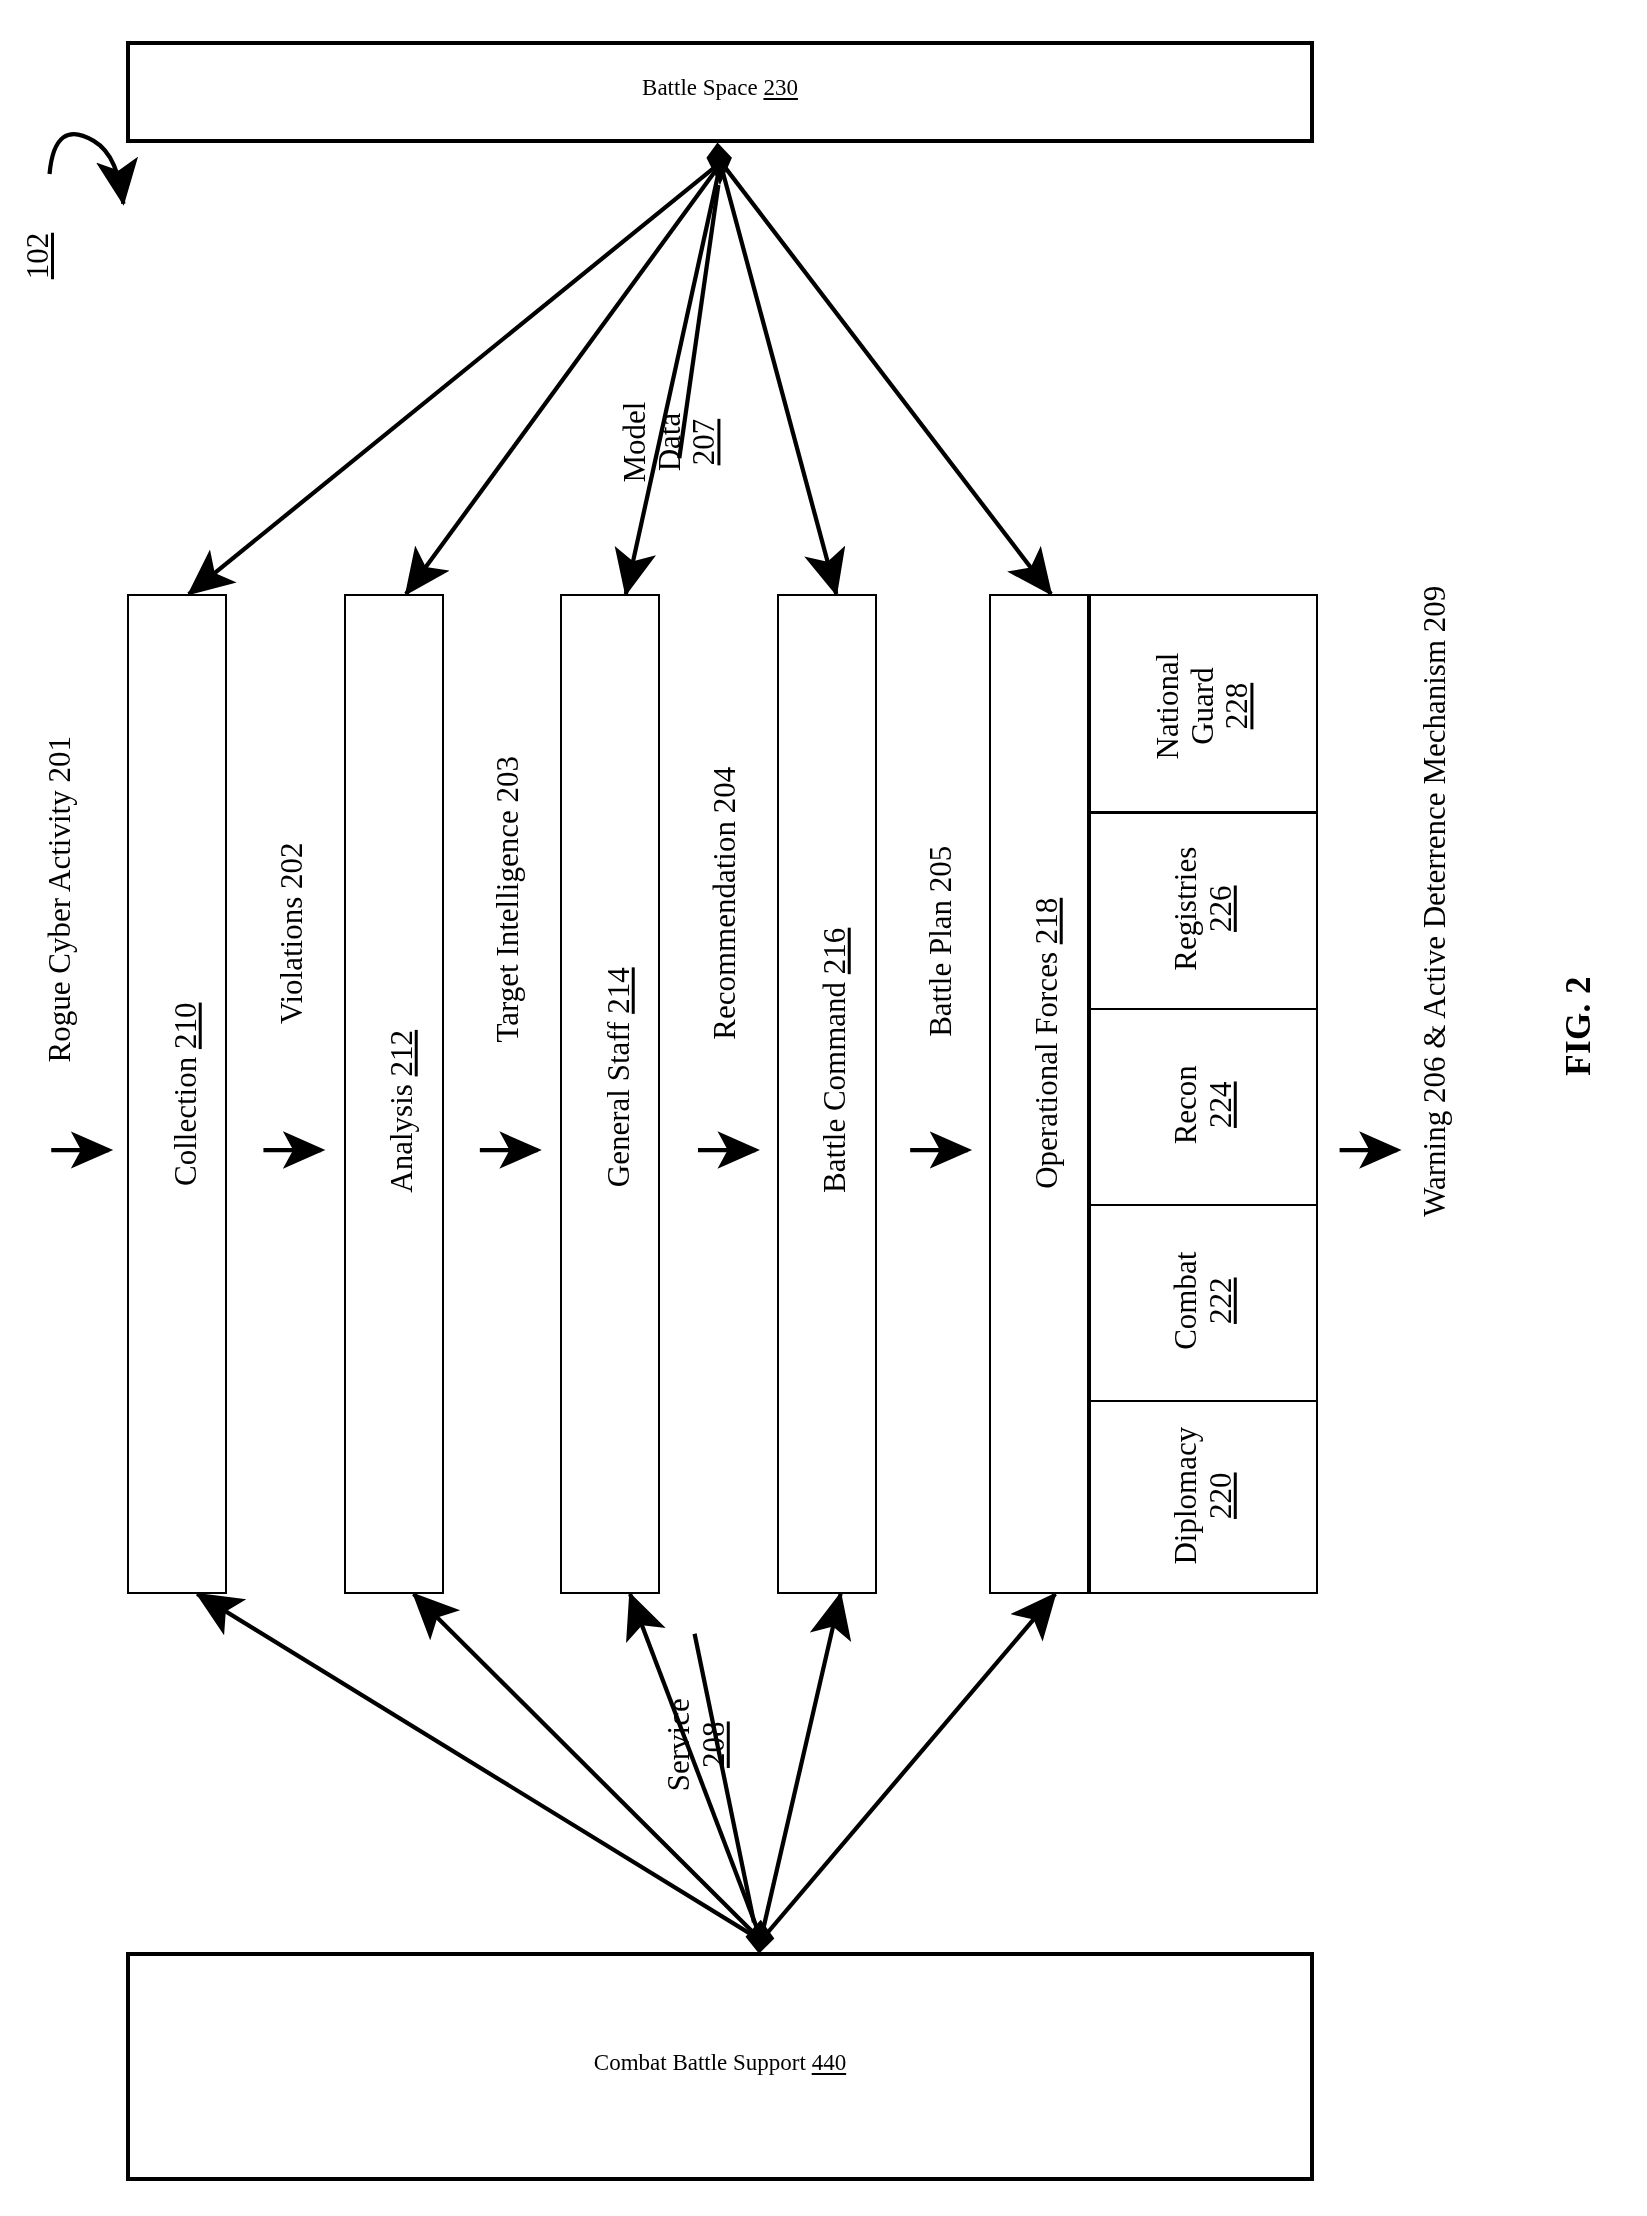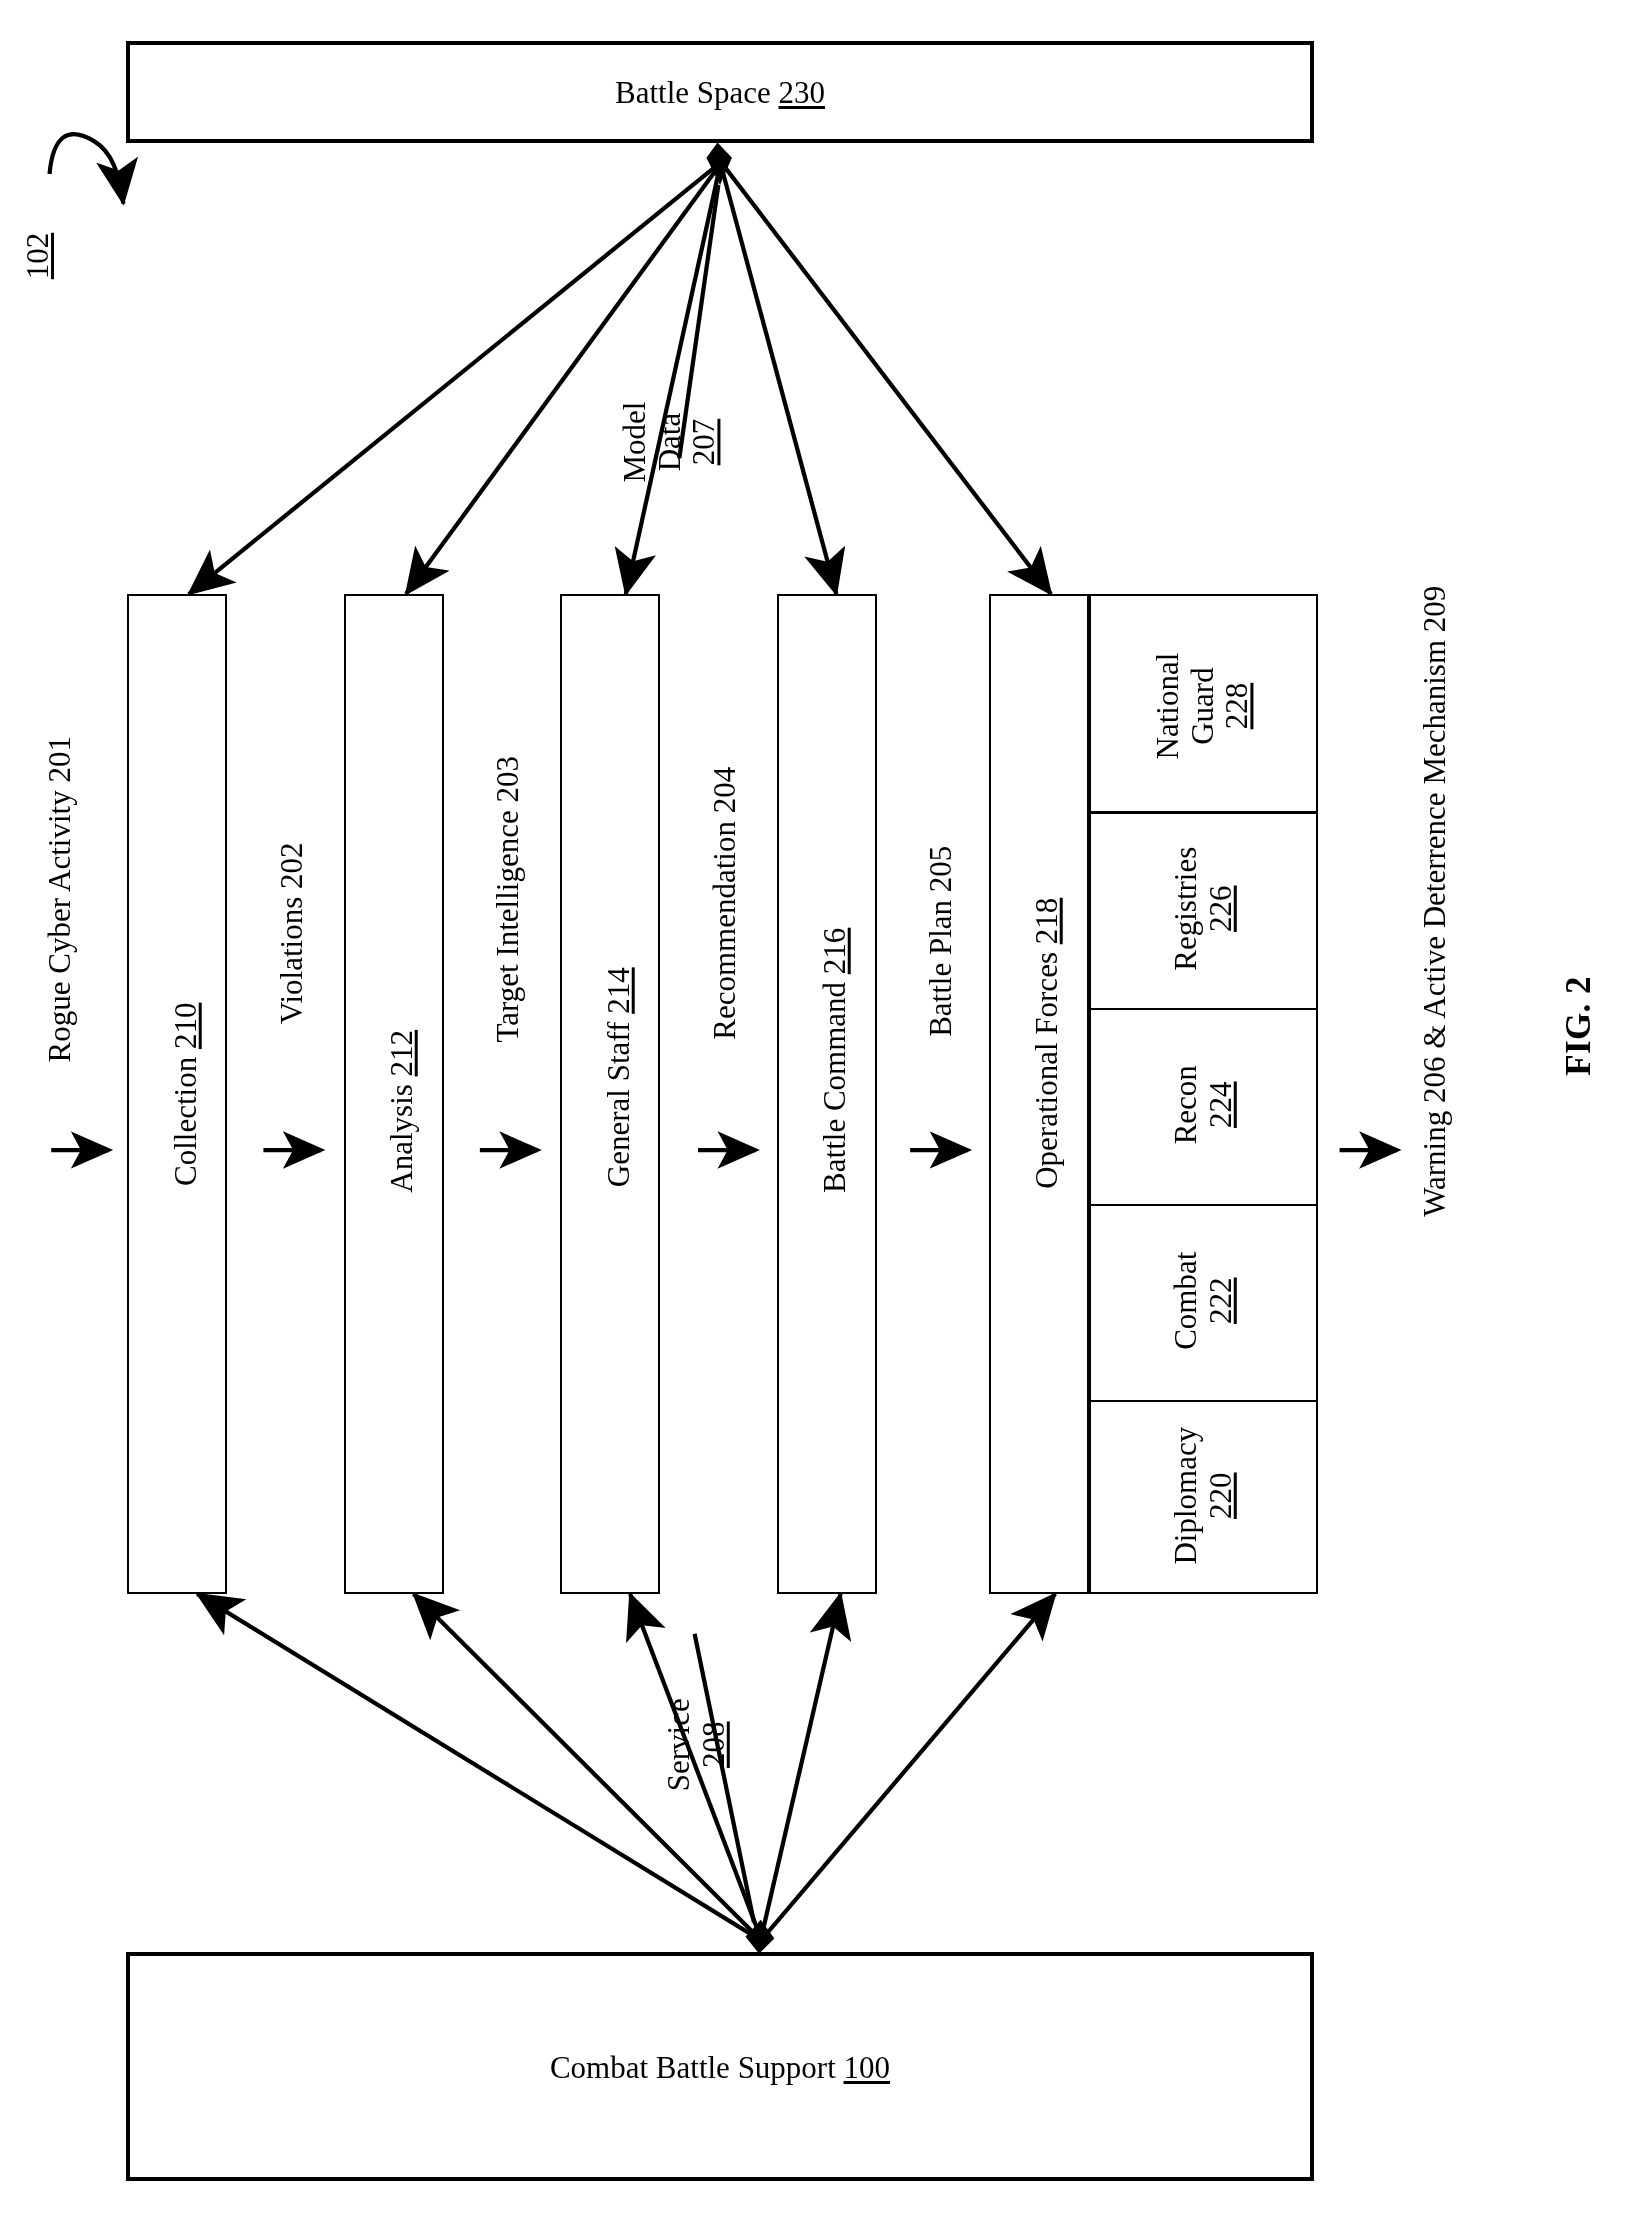--- a/index.html
+++ b/index.html
@@ -38,21 +38,21 @@
     white-space: nowrap;
     transform-origin: 50% 50%;
     transform: rotate(-90deg);
     font-size: 31px;
     line-height: 1.05;
     text-align: center;
   }
   .htext {
     position: absolute;
     white-space: nowrap;
-    font-size: 31px;
+    font-size: 23px;
     text-align: center;
   }
   .u { text-decoration: underline; text-underline-offset: 3.4px; }
   .figlabel {
     position: absolute;
     white-space: nowrap;
     font-weight: bold;
     font-size: 35px;
     transform-origin: 50% 50%;
     transform: rotate(-90deg);
@@ -219,19 +219,19 @@
   <div class="vtext" style="left:1070px; top:885px; width:730px; text-align:center;">Warning 206 &amp; Active Deterrence Mechanism 209</div>
 
   <div class="stack" style="left:586px; top:1710px; width:221px;">
     <div>Service</div>
     <div class="u">208</div>
   </div>
 
   <div class="box thick" style="left:126px; top:1952px; width:1188px; height:229px;"></div>
   <div class="htext" style="left:126px; top:2050px; width:1188px;">
     <span>Combat Battle Support</span>
-    <span class="u">100</span>
+    <span class="u">440</span>
   </div>
 
   <div class="figlabel" style="left:1494px; top:1006px; width:170px; text-align:center;">FIG. 2</div>
 
 </div>
 
 
 </body></html>

